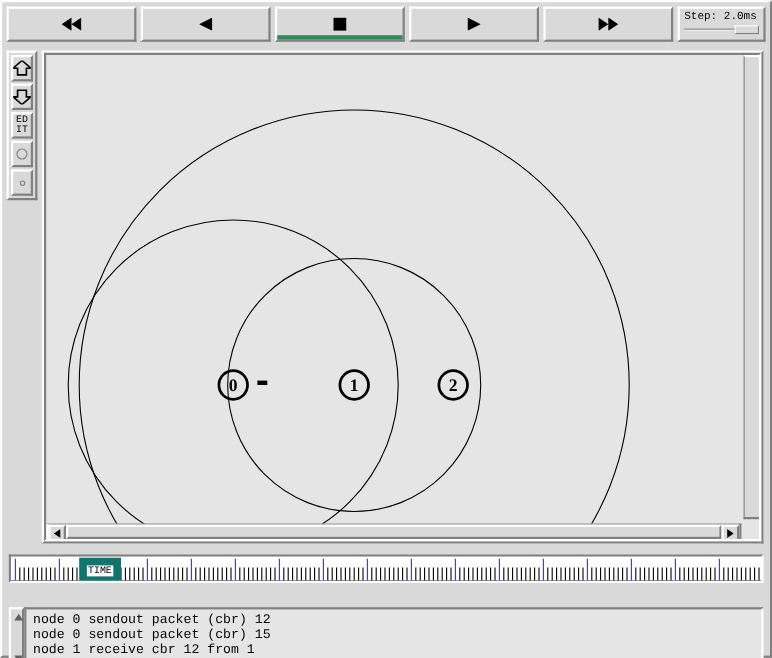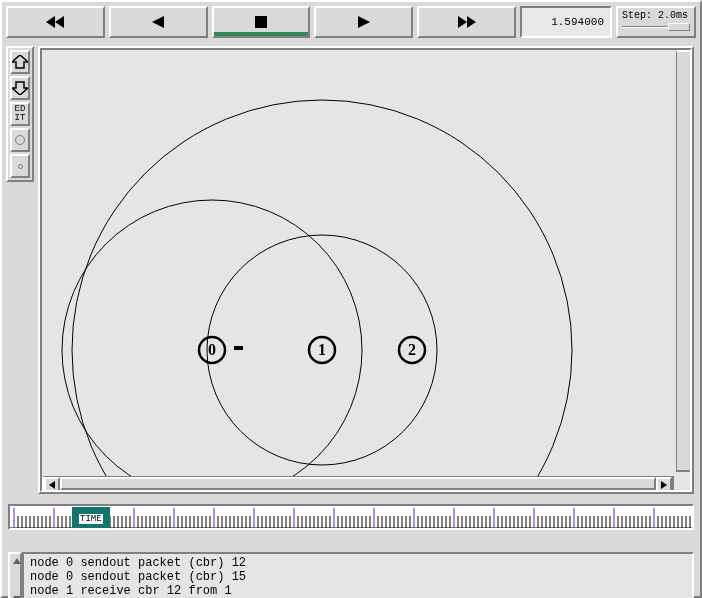--- a/index.html
+++ b/index.html
@@ -174,21 +174,20 @@
       <svg width="12" height="12">
           <polygon points="0,0 12,6 0,12" fill="#000"></polygon>
         </svg>
     </div>
     <div class="tb-btn raised">
       <svg width="18" height="12">
           <polygon points="0,0 9,6 0,12" fill="#000"></polygon>
           <polygon points="9,0 18,6 9,12" fill="#000"></polygon>
         </svg>
     </div>
-    <div class="tb-time sunken">1.594000</div>
     <div class="tb-step raised">
       <span>Step: 2.0ms</span>
       <div class="step-slider">
         <div class="track"></div>
           <div class="knob"></div>
       </div>
     </div>
   </div>
 
   <div class="sidebar raised" style="padding:2px">

